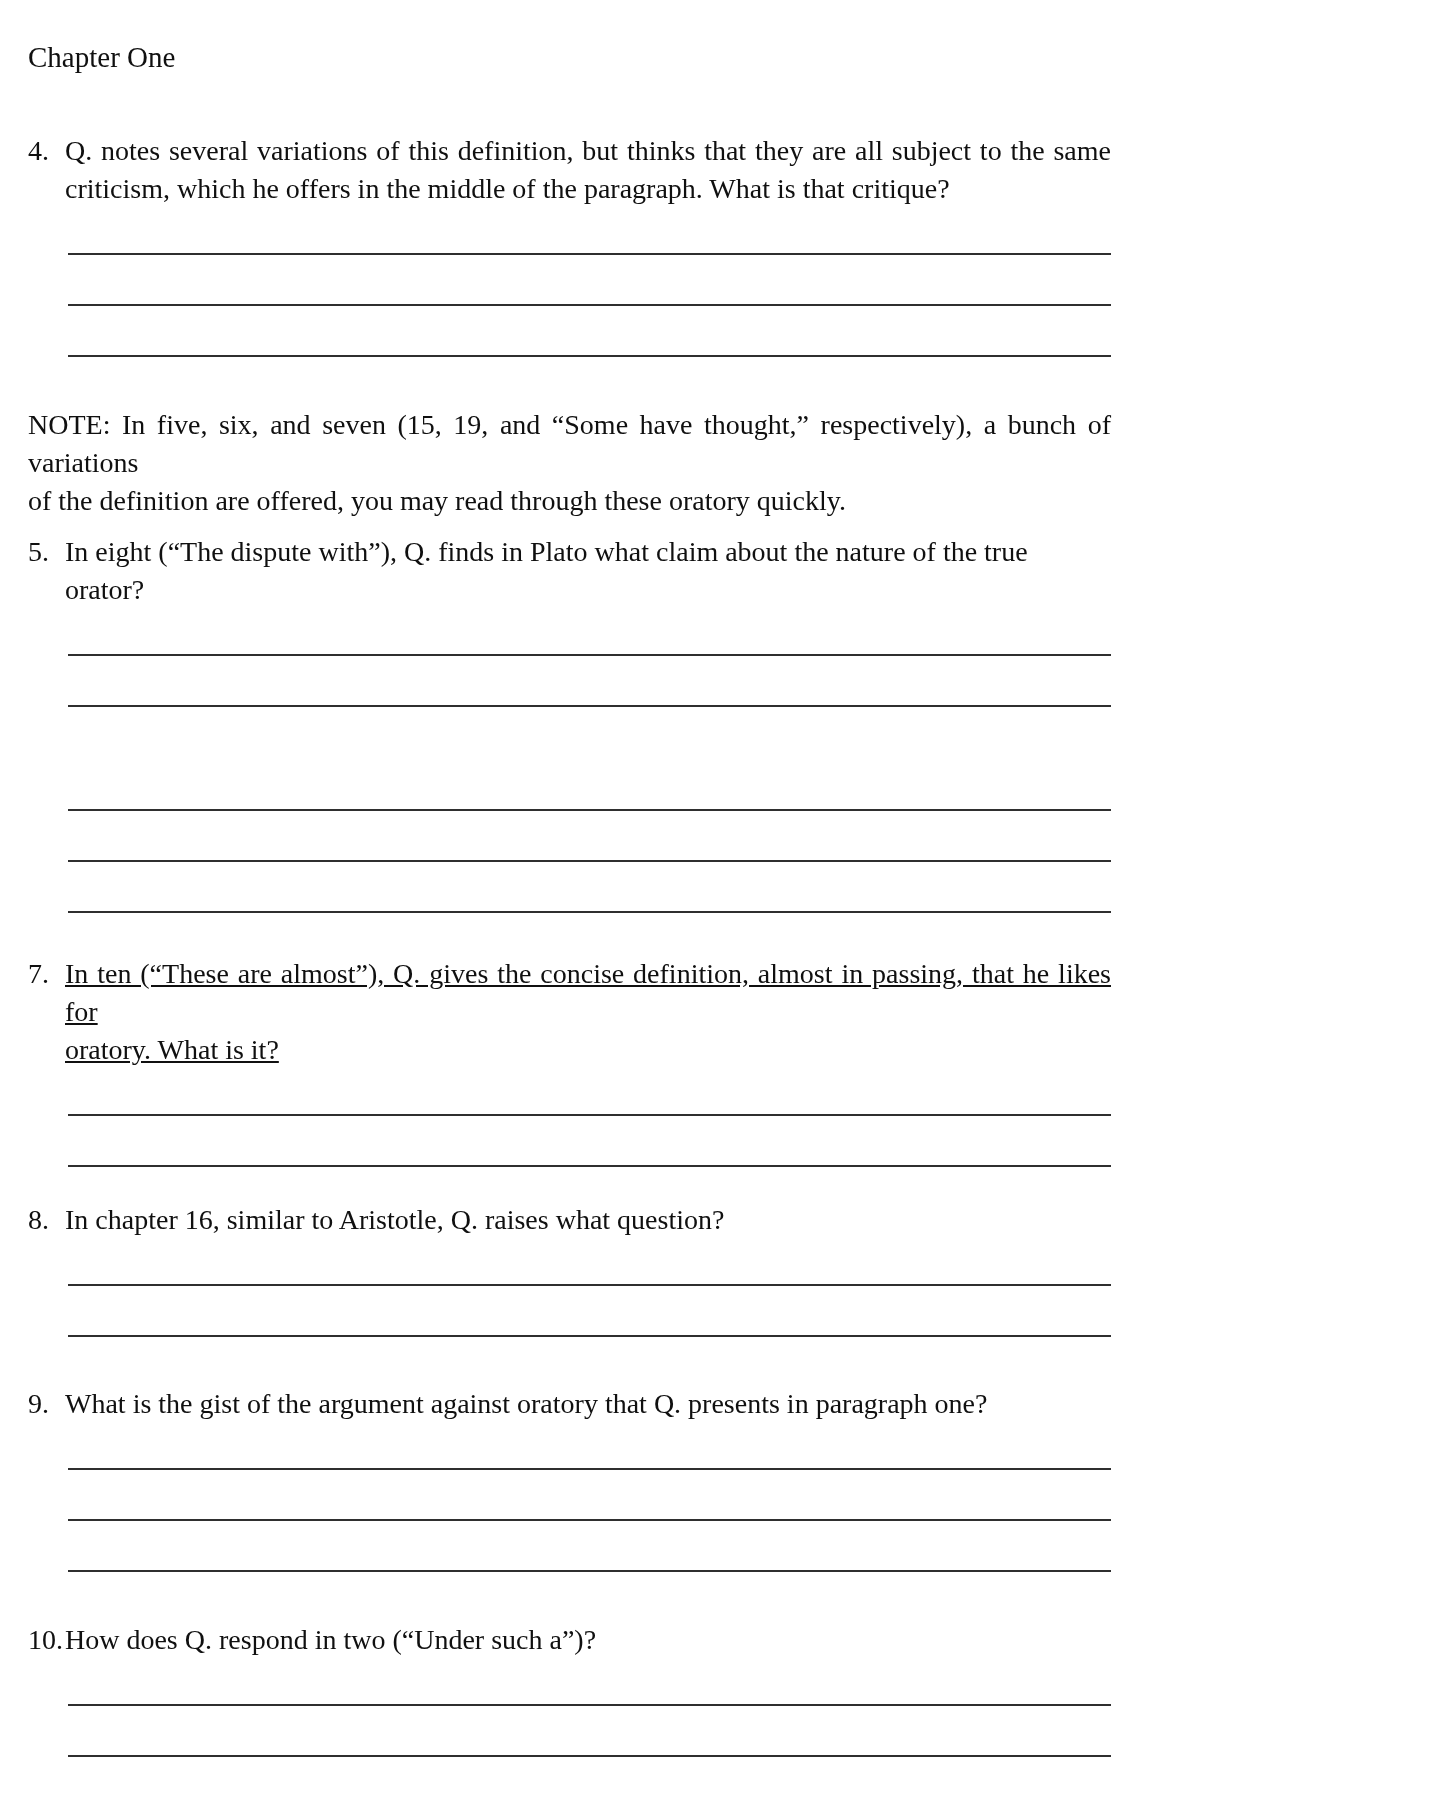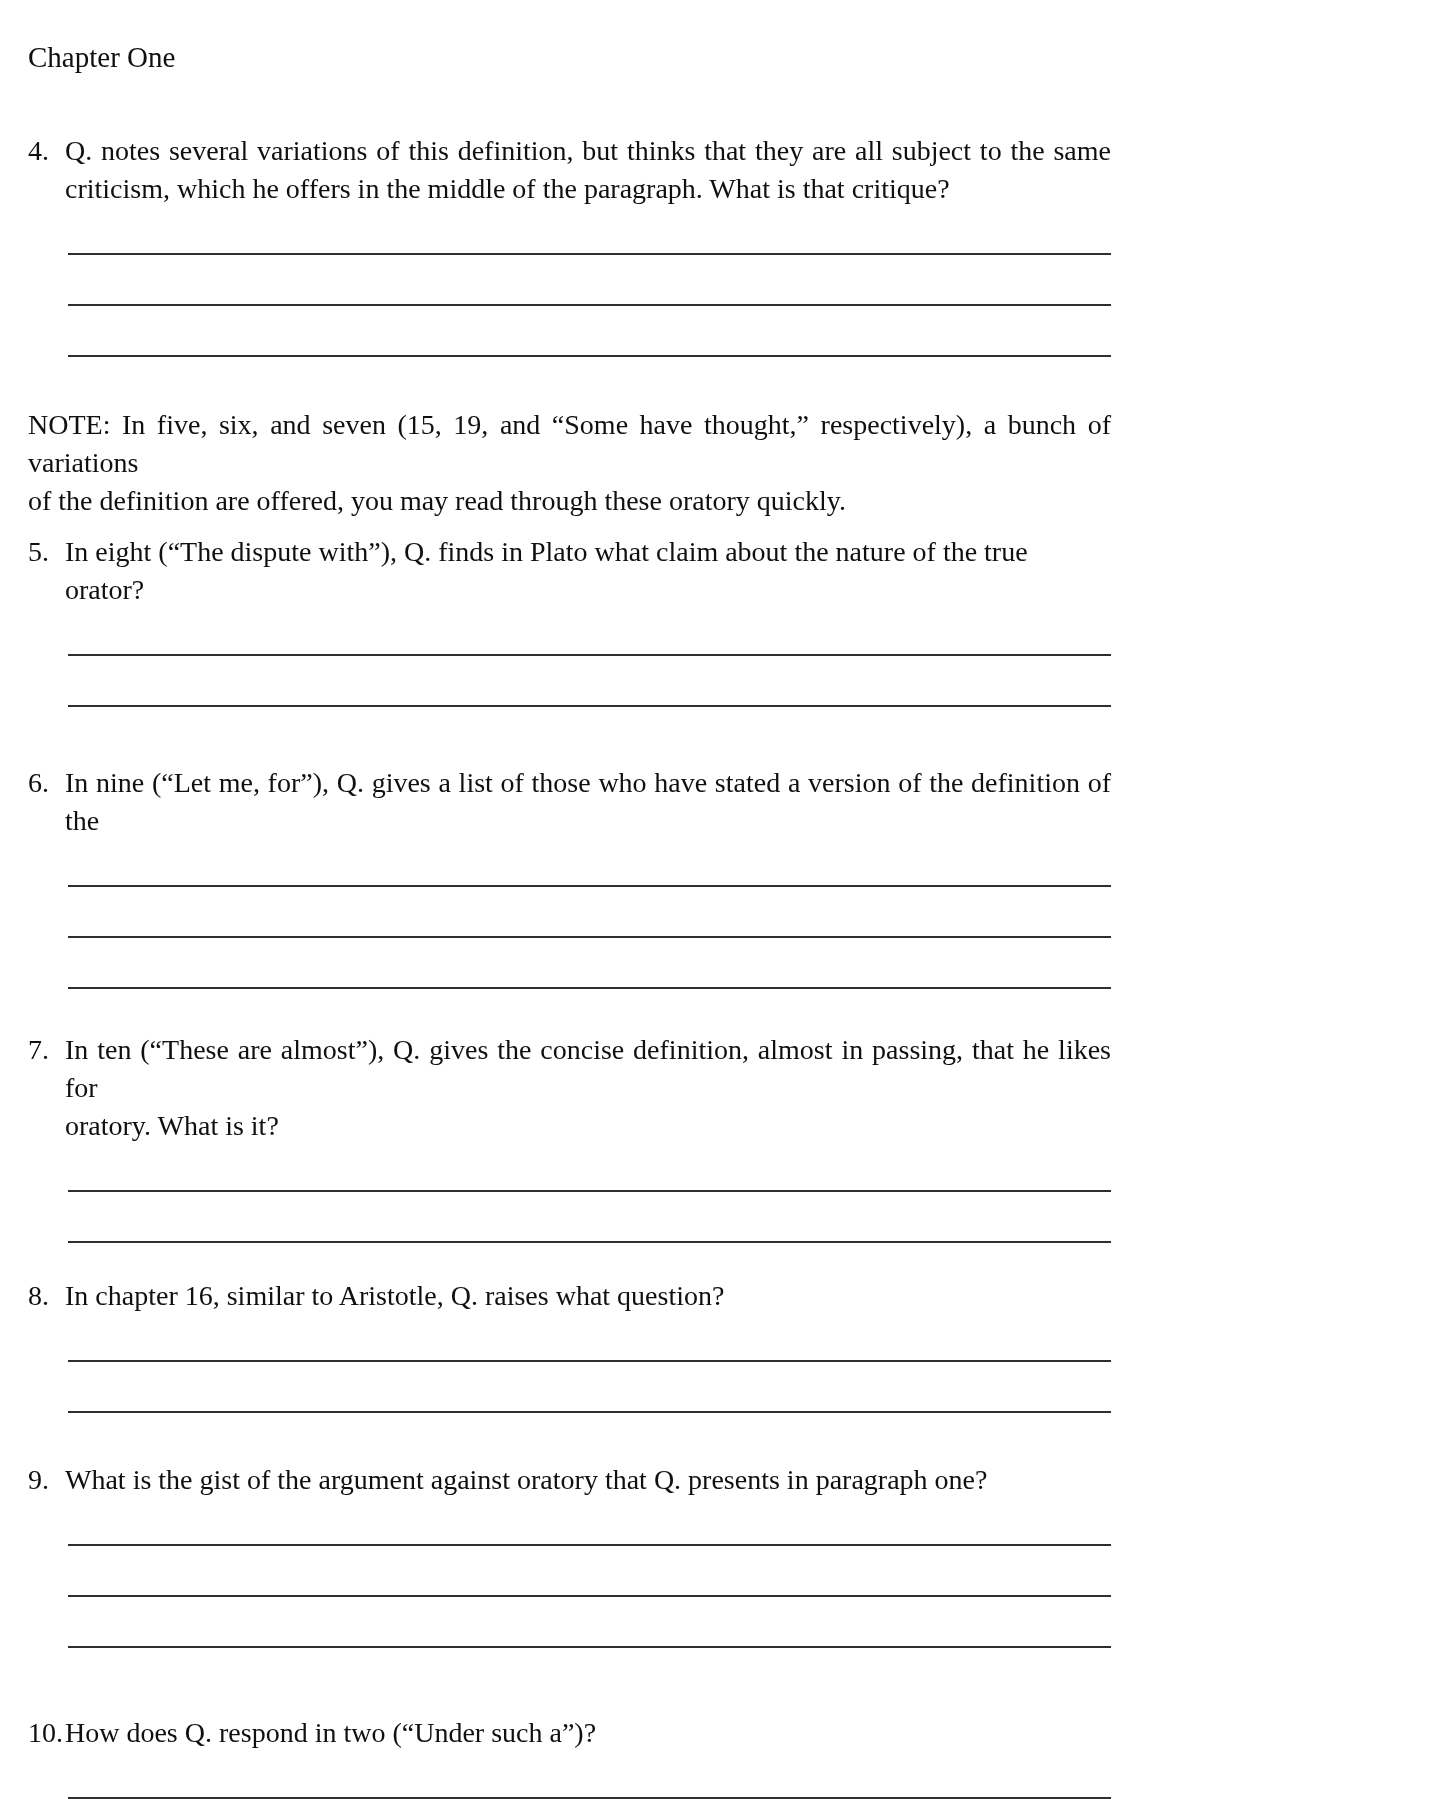--- a/index.html
+++ b/index.html
@@ -70,29 +70,28 @@
         <div class="para q-para">
           <div class="line first"><span class="qnum">5.</span><span>In eight (“The dispute with”), Q. finds in Plato what claim about the nature of the true orator?</span></div>
         </div>
         <div class="answers">
           <div class="answer-line"></div>
           <div class="answer-line"></div>
         </div>
       </div>
       <div class="block question" style="margin-top: 57px;">
         <div class="para q-para">
-          <div class="line first just"><span class="qnum">6.</span><span>In nine (“Let me, for”), Q. gives a list of those who have stated a version of the definition of the</span></div>
         </div>
         <div class="answers">
           <div class="answer-line"></div>
           <div class="answer-line"></div>
           <div class="answer-line"></div>
         </div>
       </div>
-      <div class="block question" style="margin-top: 42px;">
+      <div class="block question" style="margin-top: 42px; text-decoration: underline;">
         <div class="para q-para">
           <div class="line first just"><span class="qnum">7.</span><span>In ten (“These are almost”), Q. gives the concise definition, almost in passing, that he likes for</span></div>
           <div class="line">oratory.  What is it?</div>
         </div>
         <div class="answers">
           <div class="answer-line"></div>
           <div class="answer-line"></div>
         </div>
       </div>
       <div class="block question" style="margin-top: 34px;">
@@ -107,21 +106,21 @@
       <div class="block question" style="margin-top: 48px;">
         <div class="para q-para">
           <div class="line first"><span class="qnum">9.</span><span>What is the gist of the argument against oratory that Q. presents in paragraph one?</span></div>
         </div>
         <div class="answers">
           <div class="answer-line"></div>
           <div class="answer-line"></div>
           <div class="answer-line"></div>
         </div>
       </div>
-      <div class="block question" style="margin-top: 66px;">
+      <div class="block question" style="margin-top: 49px;">
         <div class="para q-para">
           <div class="line first"><span class="qnum">10.</span><span>How does Q. respond in two (“Under such a”)?</span></div>
         </div>
         <div class="answers">
           <div class="answer-line"></div>
           <div class="answer-line"></div>
         </div>
       </div>
     </div>
 </div>

